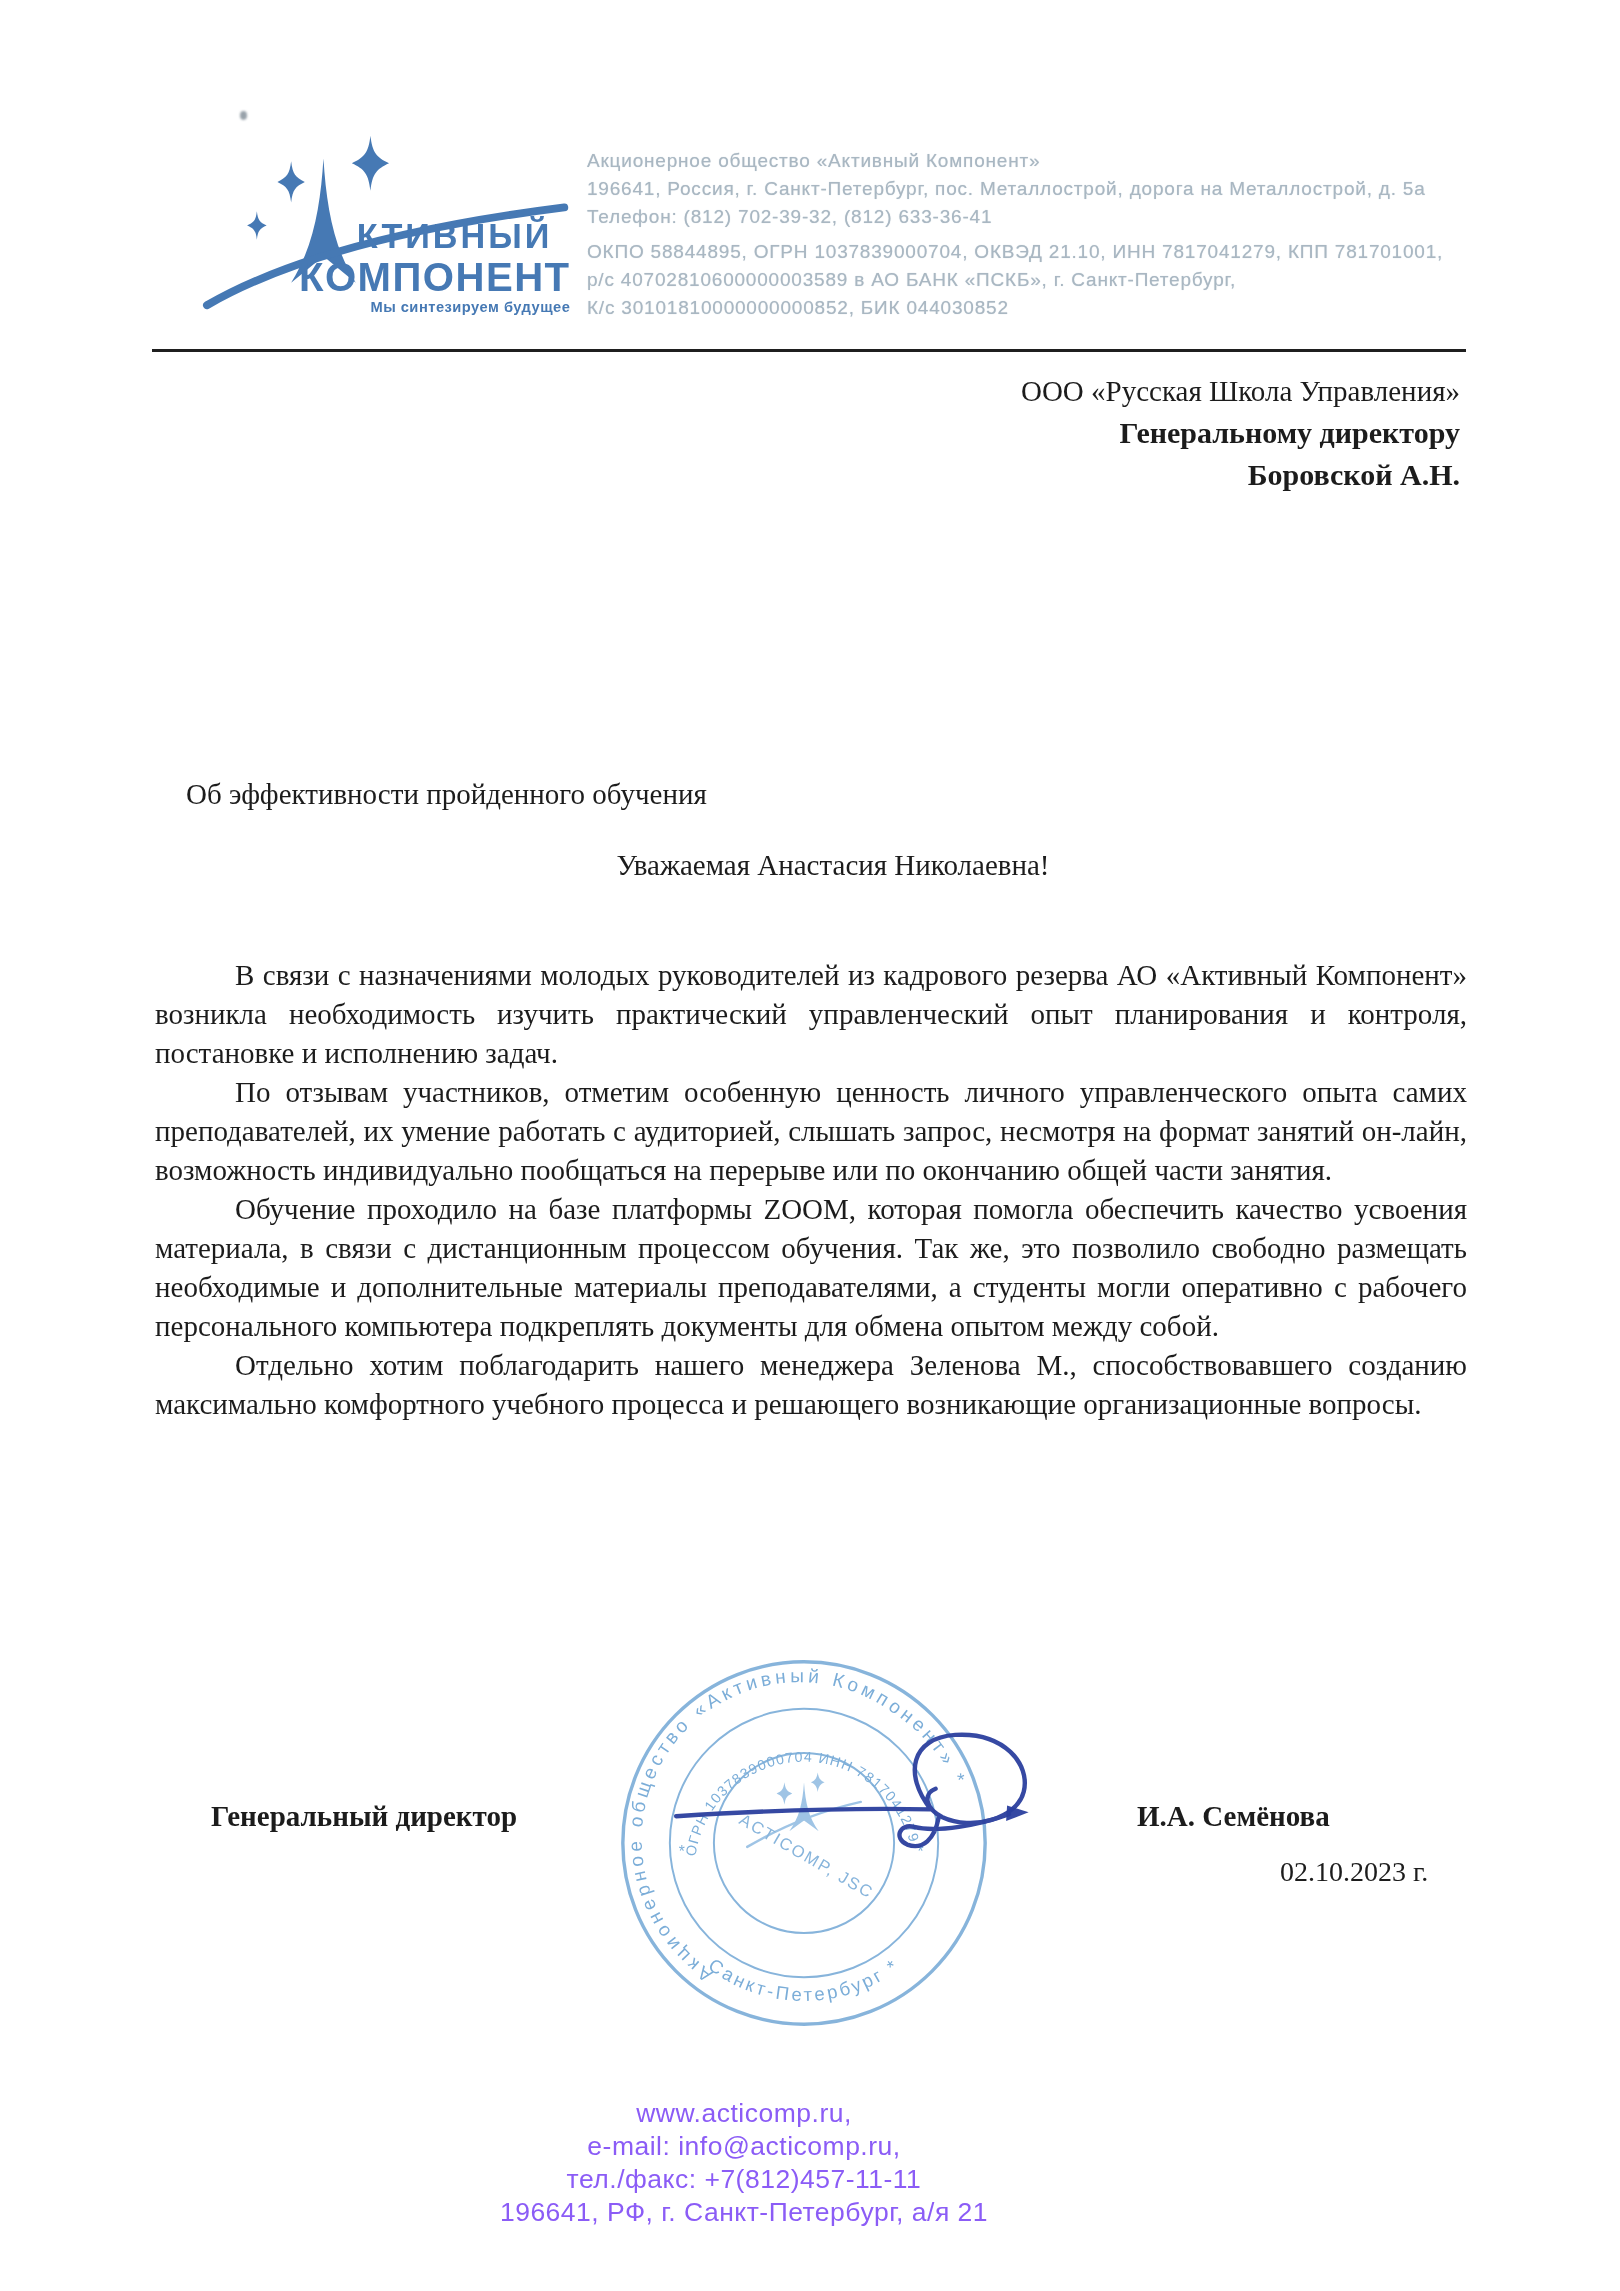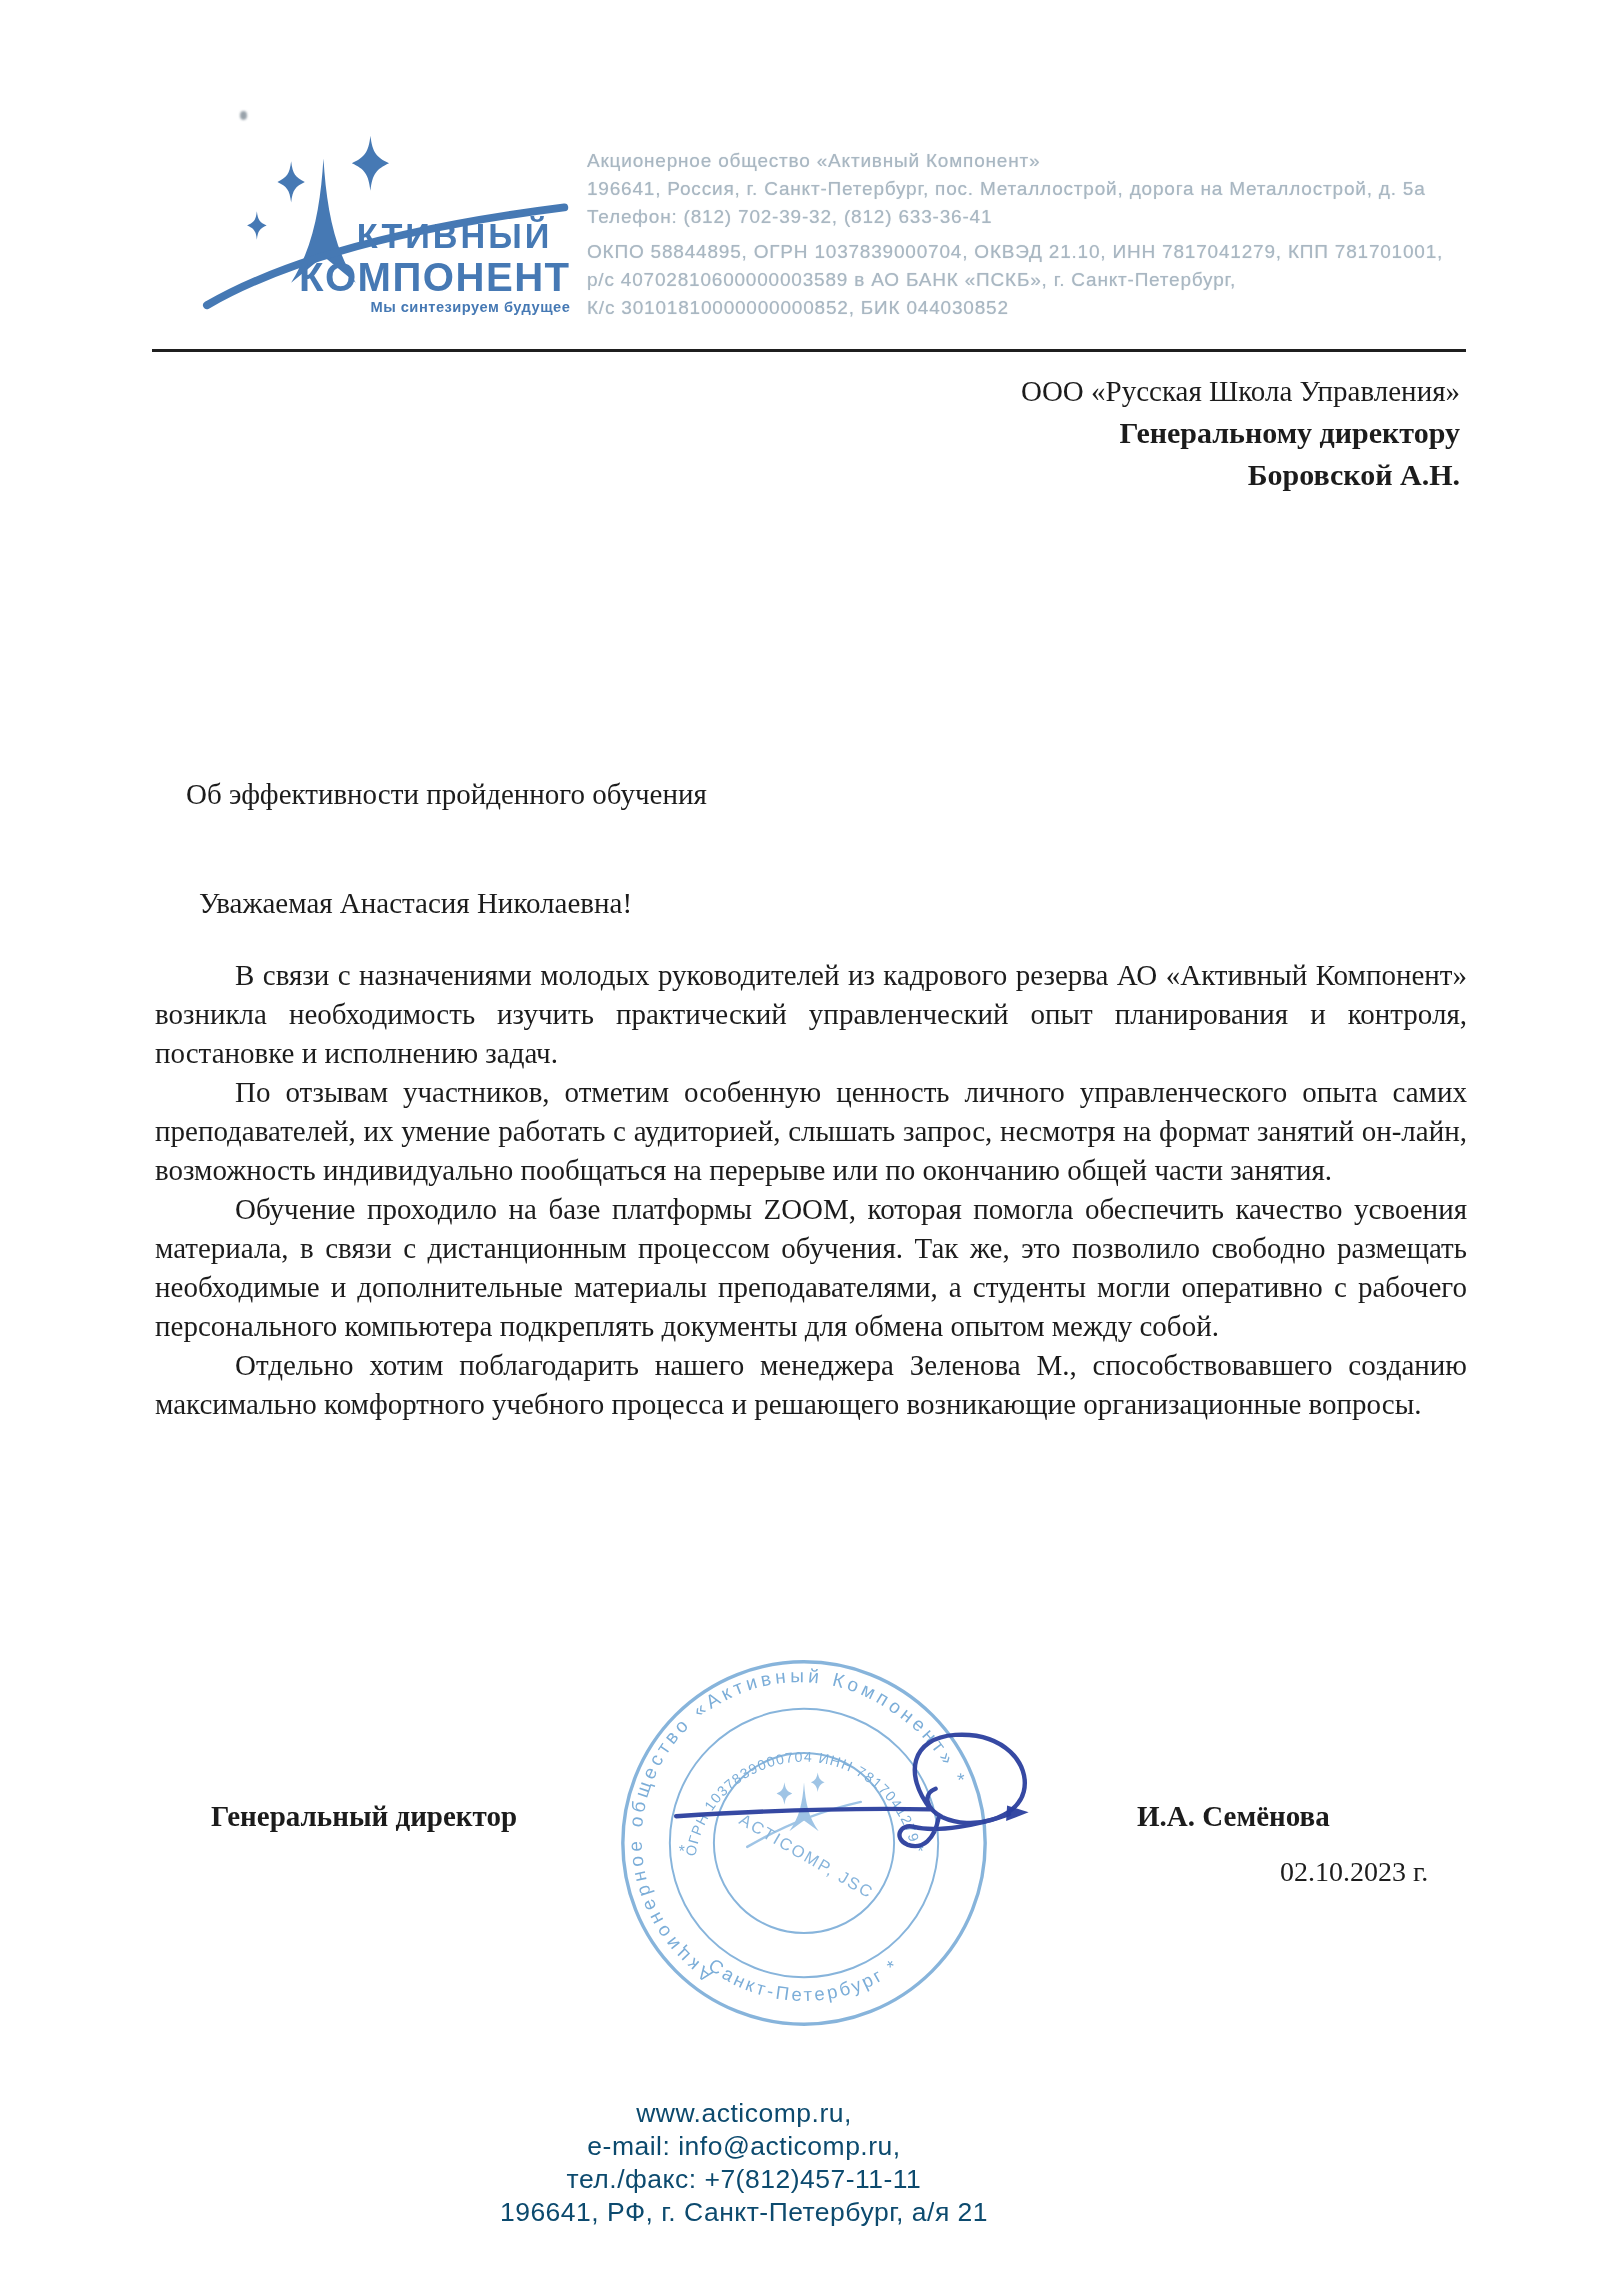--- a/index.html
+++ b/index.html
@@ -20,38 +20,38 @@
     text-shadow:0 0 1px #c3ced6; }
   .info-1{ top:147px; }
   .info-2{ top:238px; }
 
   .divider{ left:152px; top:349px; width:1314px; height:2.9px; background:#1f1f1f; }
 
   .recipient{ top:370px; right:160px; text-align:right; font-size:29px; line-height:42px; }
   .recipient .bold{ font-weight:bold; font-size:30px; }
 
   .subject{ left:186px; top:778px; font-size:29px; }
-  .salutation{ left:155px; top:849px; width:1312px; text-align:left; padding-left:44px;
-    font-size:29px; box-sizing:border-box;margin-top:38px; }
+  .salutation{ left:155px; top:849px; width:1312px; text-align:center; padding-left:44px;
+    font-size:29px; box-sizing:border-box; }
 
   .letter-body{ left:155px; top:956px; width:1312px; font-size:29px; line-height:39px;
     text-align:justify; }
   .letter-body p{ margin:0; text-indent:80px; }
 
   .sig-title{ left:211px; top:1800px; font-size:29px; font-weight:bold; }
   .sig-name{ left:1137px; top:1800px; font-size:29px; font-weight:bold; }
   .sig-date{ left:1280px; top:1856px; font-size:28px; }
 
   .stamp-svg{ left:615px; top:1654px; }
   .stamp-svg text{ font-family:"Liberation Sans",sans-serif; }
   .signature-svg{ left:588px; top:1723px; }
 
   .footer{ left:0; top:2097px; width:1488px; text-align:center;
     font-family:"Liberation Sans",sans-serif; font-size:26.5px; line-height:33px;
-    color:#0c4a6e; letter-spacing:0.5px; }
+    color:#8b5cf6; letter-spacing:0.5px; }
 
   .logo-svg text{ font-family:"Liberation Sans",sans-serif; }
 </style>
 </head>
 <body>
 
 <div class="page">
 
   <div class="abs artifact-dot"></div>
 

